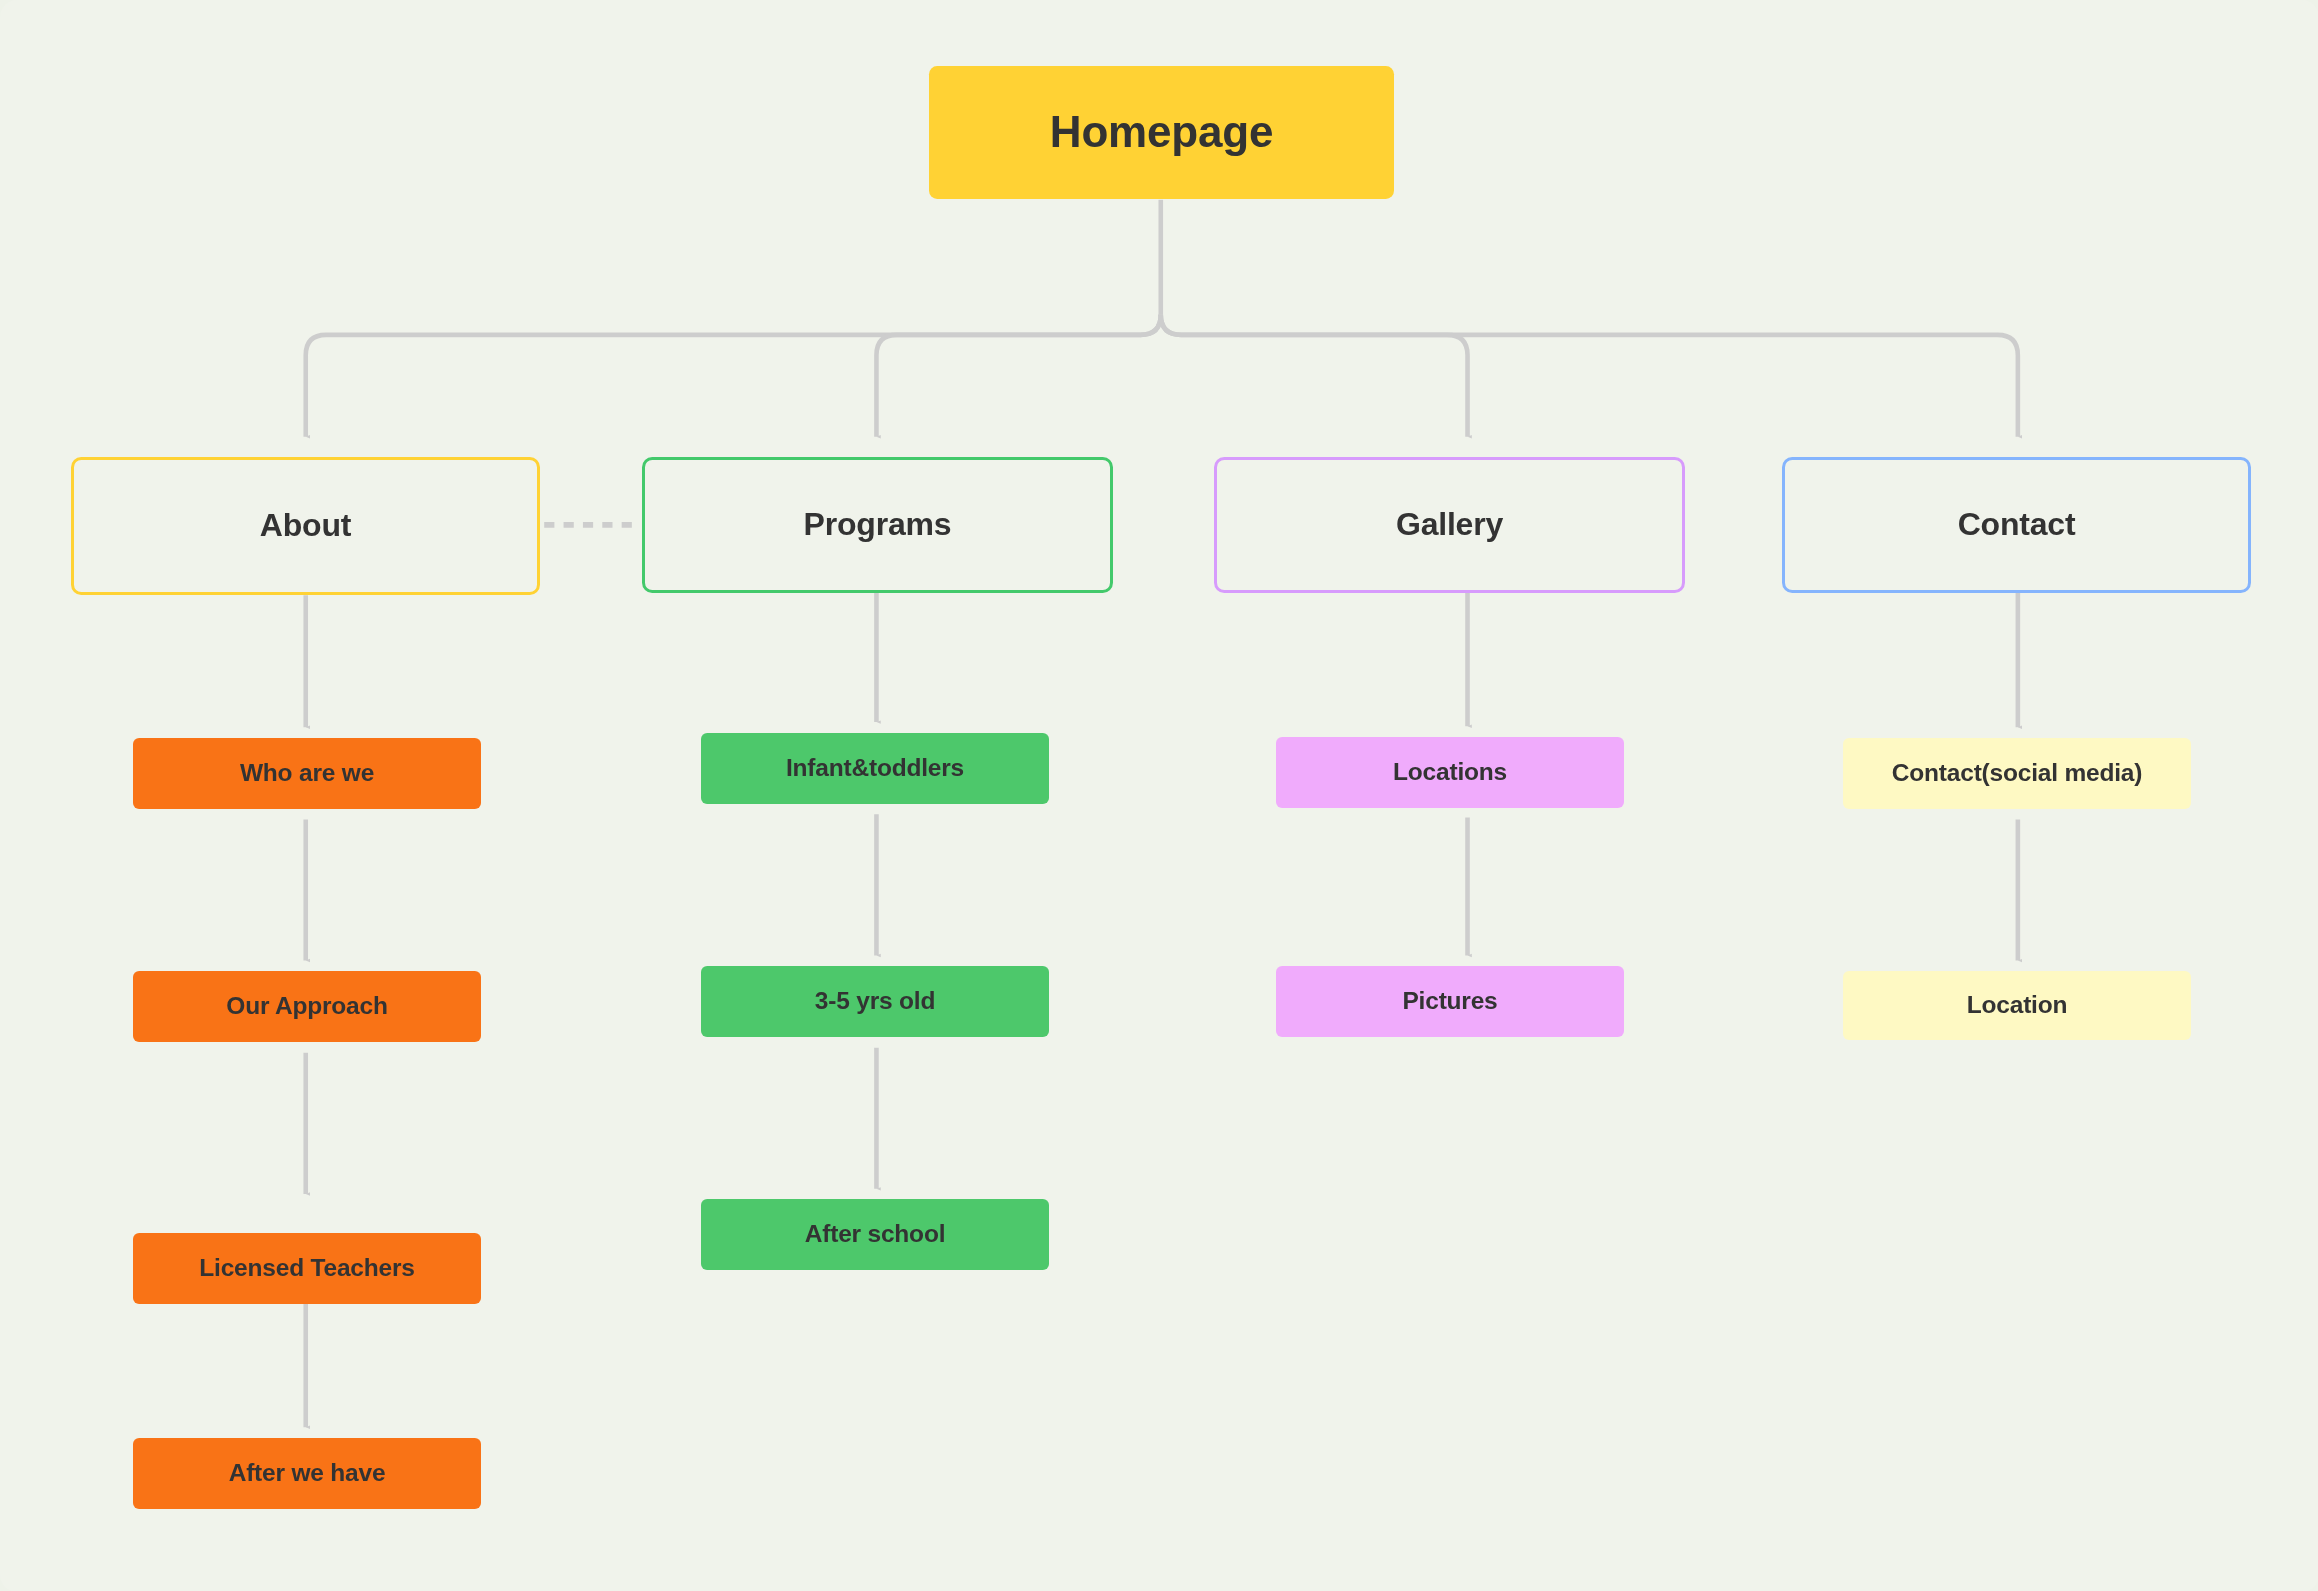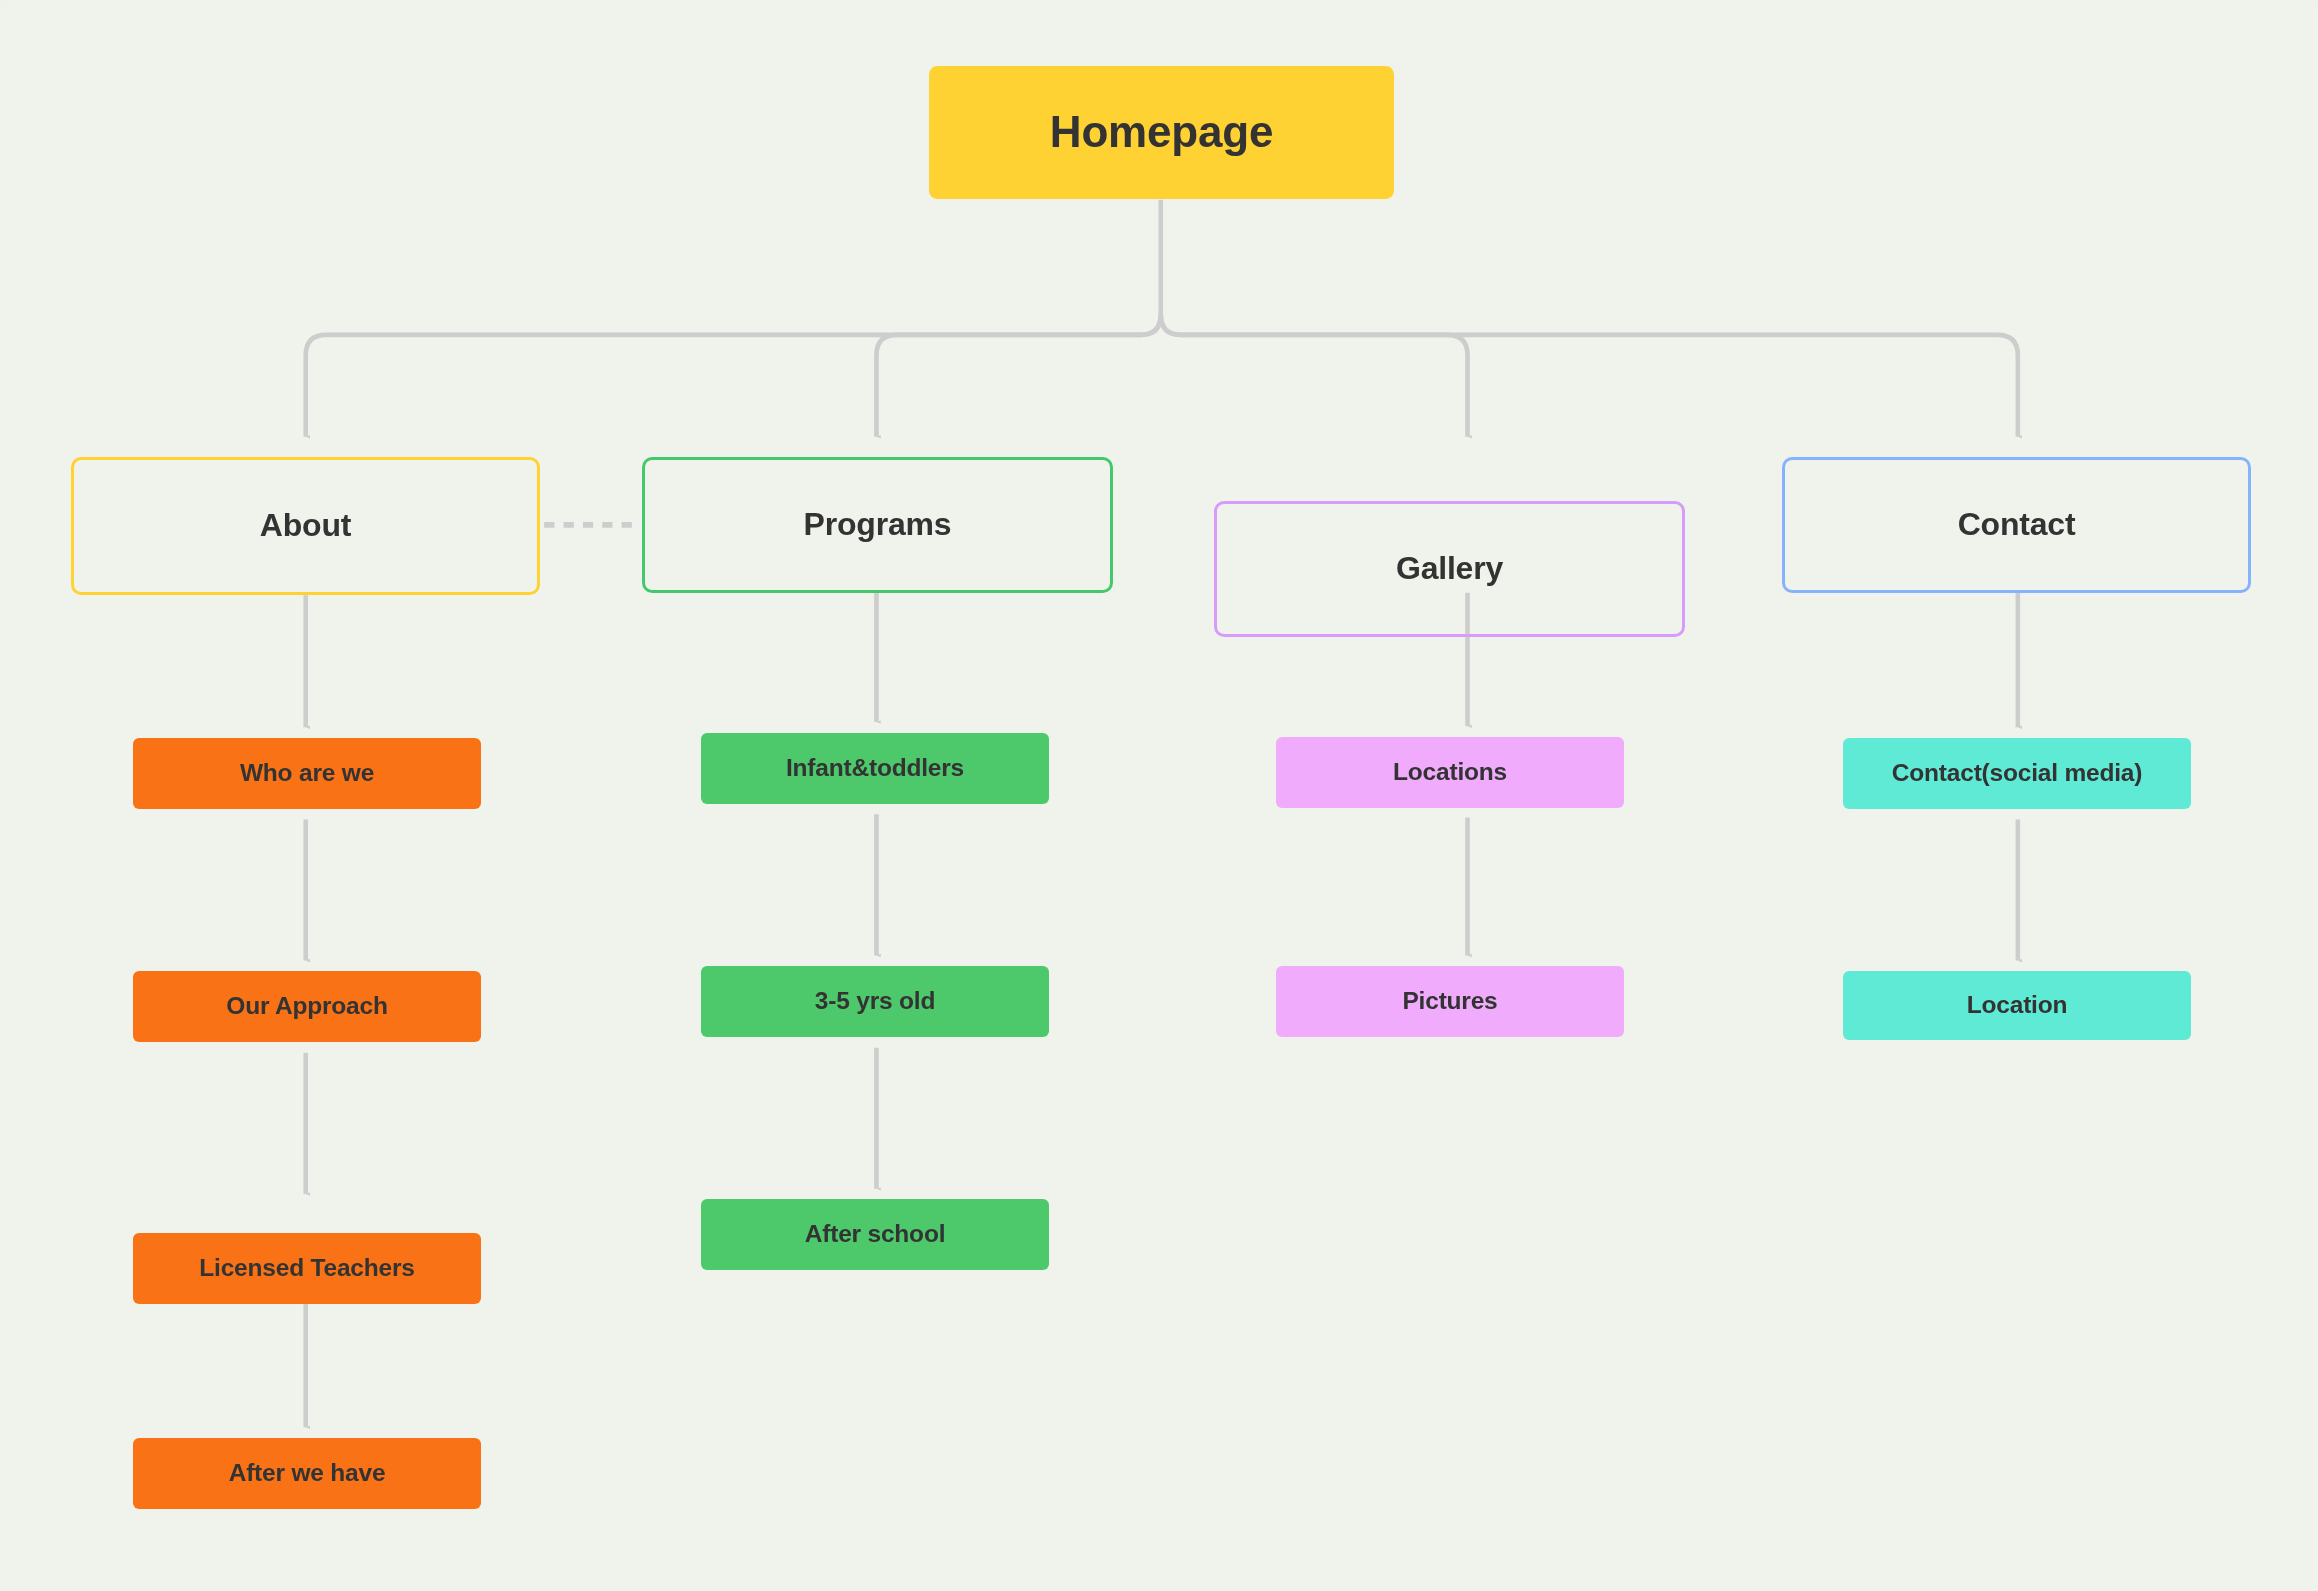--- a/index.html
+++ b/index.html
@@ -45,32 +45,32 @@
   
   .node.section {
     border-radius: 10.2px;
     font-size: 32px;
     background: transparent;
     border-style: solid;
     border-width: 3.6px;
   }
   .sec-about   { border-color: #FFD234; }
   .sec-programs{ border-color: #43C96B; }
-  .sec-gallery { border-color: #D79BFC; margin-top: 44px; }
+  .sec-gallery { border-color: #D79BFC; }
   .sec-contact { border-color: #85B4FD; }
 
   
   .node.leaf {
     border-radius: 6.1px;
     font-size: 24.5px;
   }
   .fill-yellow { background: #f97316; }
   .fill-green  { background: #4DC86B; }
   .fill-purple { background: #f0abfc; }
-  .fill-blue   { background: #5eead4; }
+  .fill-blue   { background: #fef9c3; }
 </style>
 </head>
 <body>
 
 <div id="canvas">
 
   <svg id="edges" viewBox="0 0 4551 3124" xmlns="http://www.w3.org/2000/svg">
     <defs>
       <marker id="arrow" markerWidth="10" markerHeight="10" refX="5" refY="8.4" orient="auto" markerUnits="userSpaceOnUse">
         <path d="M1.6,0 L8.4,0 L5,8.4 Z" fill="#cdcdcd"></path>

